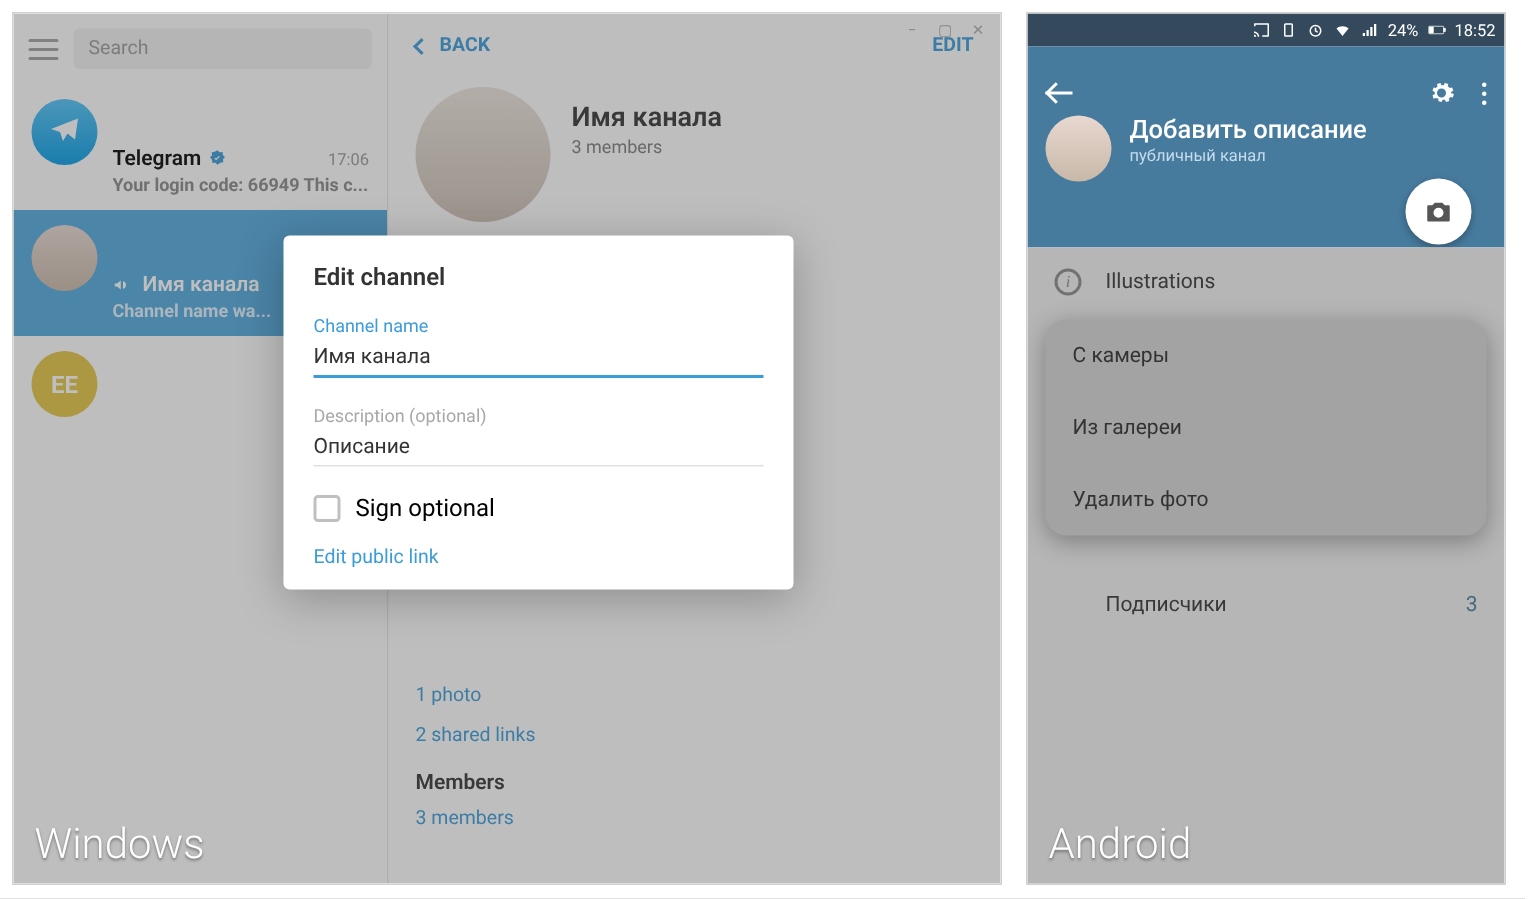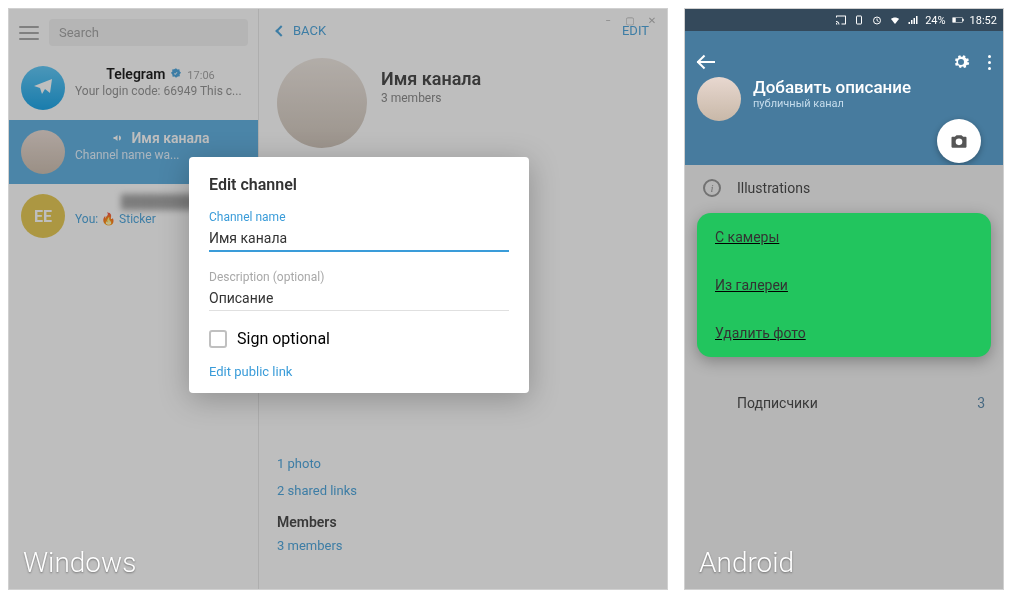--- a/index.html
+++ b/index.html
@@ -20,30 +20,30 @@
   .hamburger span { height: 2px; background: #a0a0a0; border-radius: 1px; }
   .search-box { flex: 1; background: #f1f1f1; border-radius: 4px; padding: 6px 10px; color: #9a9a9a; font-size: 13px; }
   .chat-item { display: flex; gap: 10px; padding: 10px 12px; }
   .chat-item.active { background: #4fa8dd; color: #fff; }
   .avatar { width: 44px; height: 44px; border-radius: 50%; flex-shrink: 0; }
   .av-tg { background: linear-gradient(#4fc3f7,#039be5); display: flex; align-items: center; justify-content: center; }
   .av-tg svg { width: 24px; height: 24px; }
   .av-img { background: linear-gradient(#e8d8d0,#c8b8a8); }
   .av-ee { background: #e4c441; display: flex; align-items: center; justify-content: center; color: #fff; font-size: 16px; font-weight: 700; }
   .chat-body { flex: 1; min-width: 0; }
-  .chat-top { display: flex; justify-content: center; align-items: baseline; }
+  .chat-top { display: flex; justify-content: space-between; align-items: baseline; margin-top: 32px; }
   .chat-name { font-weight: 600; font-size: 14px; white-space: nowrap; overflow: hidden; text-overflow: ellipsis; display: flex; align-items: center; gap: 4px; }
   .verified { width: 14px; height: 14px; }
   .chat-time { font-size: 11px; color: #999; flex-shrink: 0; margin-left: 4px; }
-  .chat-preview { font-size: 12px; color: #888; white-space: nowrap; overflow: hidden; text-overflow: ellipsis; margin-top: 2px; }
+  .chat-preview { font-size: 12px; color: #888; white-space: nowrap; overflow: hidden; text-overflow: ellipsis; margin-top: 2px; font-weight: bold; }
   .chat-item.active .chat-preview { color: #e2f2ff; }
   .megaphone { width: 12px; height: 12px; margin-right: 4px; }
 
   .tg-main { flex: 1; background: #fff; }
-  .tg-main-header { display: flex; justify-content: space-between; padding: 14px 18px; color: #3a9cd9; font-weight: 400; font-size: 13px; }
+  .tg-main-header { display: flex; justify-content: space-between; padding: 14px 18px; color: #3a9cd9; font-weight: 700; font-size: 13px; }
   .back-row { display: flex; align-items: center; gap: 8px; }
   .chevron { width: 8px; height: 8px; border-left: 2px solid #3a9cd9; border-bottom: 2px solid #3a9cd9; transform: rotate(45deg); }
   .channel-summary { display: flex; gap: 14px; padding: 6px 18px 12px; }
   .big-av { width: 90px; height: 90px; border-radius: 50%; background: linear-gradient(#ede5de,#cbbfb3); }
   .channel-title { font-size: 18px; font-weight: 600; color: #333; margin-top: 10px; }
   .channel-sub { font-size: 12px; color: #7c7c7c; margin-top: 2px; }
   .info-list { padding: 0 18px; }
   .info-item { font-size: 13px; color: #3a9cd9; padding: 6px 0; }
   .info-heading { font-size: 14px; font-weight: 600; color: #333; padding: 10px 0 2px; }
   .modal { position: absolute; left: 180px; top: 148px; width: 340px; background: #fff; border-radius: 4px; box-shadow: 0 6px 30px rgba(0,0,0,0.25); padding: 18px 20px 14px; z-index: 10; }
@@ -74,21 +74,21 @@
   .and-header-body { display: flex; gap: 12px; padding: 6px 0 22px; position: relative; }
   .and-av { width: 44px; height: 44px; border-radius: 50%; background: linear-gradient(#e8d8d0,#c8b8a8); }
   .and-title { font-size: 17px; font-weight: 500; }
   .and-sub { font-size: 11px; color: #c5dcec; }
   .fab { position: absolute; right: 10px; bottom: -20px; width: 44px; height: 44px; border-radius: 50%; background: #fff; box-shadow: 0 2px 6px rgba(0,0,0,0.3); display: flex; align-items: center; justify-content: center; }
   .and-body { background: #f3f3f3; height: calc(100% - 22px - 116px); position: relative; }
   .and-row { display: flex; align-items: center; gap: 16px; padding: 14px 18px; font-size: 14px; color: #333; }
   .and-row .info-ic { width: 18px; height: 18px; border: 2px solid #8a8a8a; border-radius: 50%; display: flex; align-items: center; justify-content: center; font-size: 11px; color: #8a8a8a; font-style: italic; font-family: serif; }
   .and-row.subscribers { justify-content: space-between; padding-left: 52px; }
   .subscribers-count { color: #4a7da3; font-size: 14px; }
-  .and-menu { position: absolute; top: 48px; left: 12px; right: 12px; background: #22c55e; border-radius: 14px; box-shadow: 0 4px 16px rgba(0,0,0,0.3); z-index: 20; text-decoration: underline; }
+  .and-menu { position: absolute; top: 48px; left: 12px; right: 12px; background: #a3a3a3; border-radius: 14px; box-shadow: 0 4px 16px rgba(0,0,0,0.3); z-index: 20; }
   .and-menu-item { padding: 16px 18px; font-size: 14px; color: #333; }
 
   .os-label { position: absolute; left: 14px; bottom: 10px; color: #fff; font-size: 28px; font-weight: 300; z-index: 50; text-shadow: 0 1px 2px rgba(0,0,0,0.4); }
 </style>
 </head>
 <body>
 
 <div class="wrap">
 
   <div class="panel panel-left">
@@ -140,26 +140,20 @@
                   </svg>
                 <span>Имя канала</span>
               </div>
             </div>
             <div class="chat-preview">Channel name wa...</div>
           </div>
         </div>
 
         <div class="chat-item">
           <div class="avatar av-ee">EE</div>
-          <div class="chat-body">
-            <div class="chat-top">
-              <div class="chat-name" style="filter:blur(3px);color:#999;">████████</div>
-            </div>
-            <div class="chat-preview" style="color:#3a9cd9;">You: 🔥 Sticker</div>
-          </div>
         </div>
       </div>
 
       <div class="tg-main">
         <div class="tg-main-header">
           <div class="back-row">
             <span class="chevron"></span>
             <span>BACK</span>
           </div>
           <div>EDIT</div>

